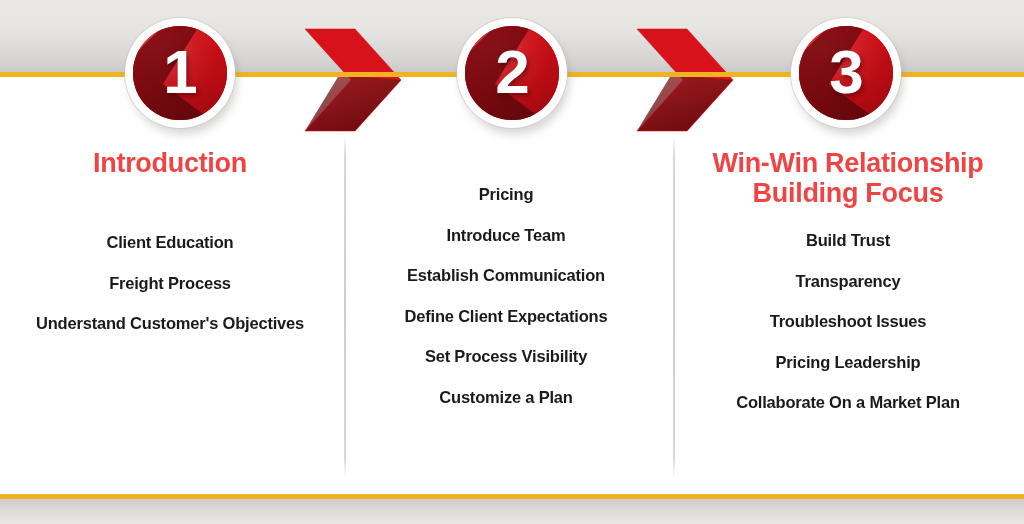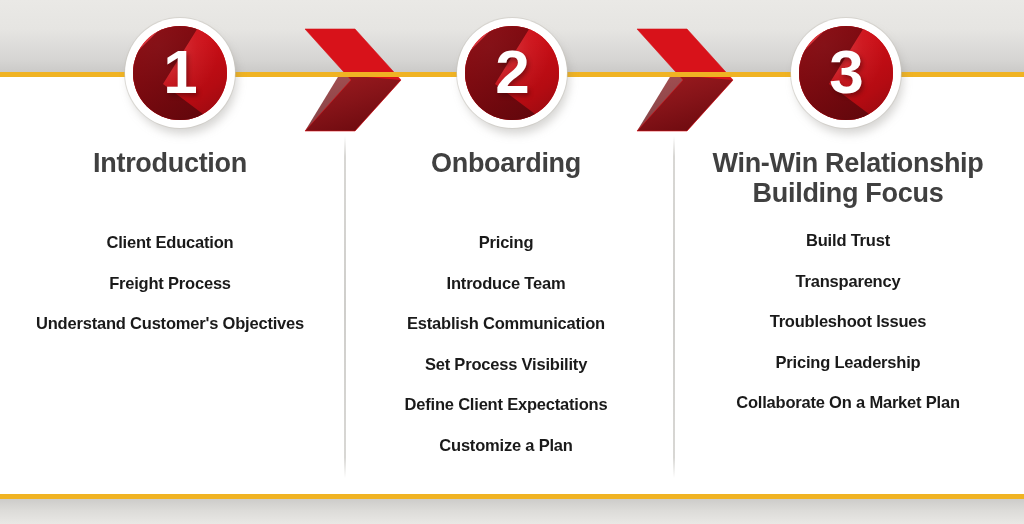--- a/index.html
+++ b/index.html
@@ -162,21 +162,21 @@
     z-index: 2;
   }
   .divider-1 { left: 344px; }
   .divider-2 { left: 673px; }
 
   .col-heading {
     font-family: "Liberation Sans", sans-serif;
     font-weight: bold;
     font-size: 27px;
     line-height: 30px;
-    color: #404040;
+    color: #ef4444;
     letter-spacing: -0.3px;
     margin: 0;
     padding: 18px 8px 0 8px;
     white-space: pre-line;
   }
 
   .col-items {
     list-style: none;
     margin: 0;
     padding: 0;
@@ -298,27 +298,26 @@
     <div class="col col-1">
       <h2 class="col-heading">Introduction</h2>
       <ul class="col-items">
         <li class="col-item">Client Education</li>
         <li class="col-item">Freight Process</li>
         <li class="col-item">Understand Customer's Objectives</li>
       </ul>
     </div>
 
     <div class="col col-2">
-      <h2 class="col-heading">Onboarding</h2>
       <ul class="col-items">
         <li class="col-item">Pricing</li>
         <li class="col-item">Introduce Team</li>
         <li class="col-item">Establish Communication</li>
+        <li class="col-item">Define Client Expectations</li>
         <li class="col-item">Set Process Visibility</li>
-        <li class="col-item">Define Client Expectations</li>
         <li class="col-item">Customize a Plan</li>
       </ul>
     </div>
 
     <div class="col col-3">
       <h2 class="col-heading">Win-Win Relationship
 Building Focus</h2>
       <ul class="col-items">
         <li class="col-item">Build Trust</li>
         <li class="col-item">Transparency</li>

